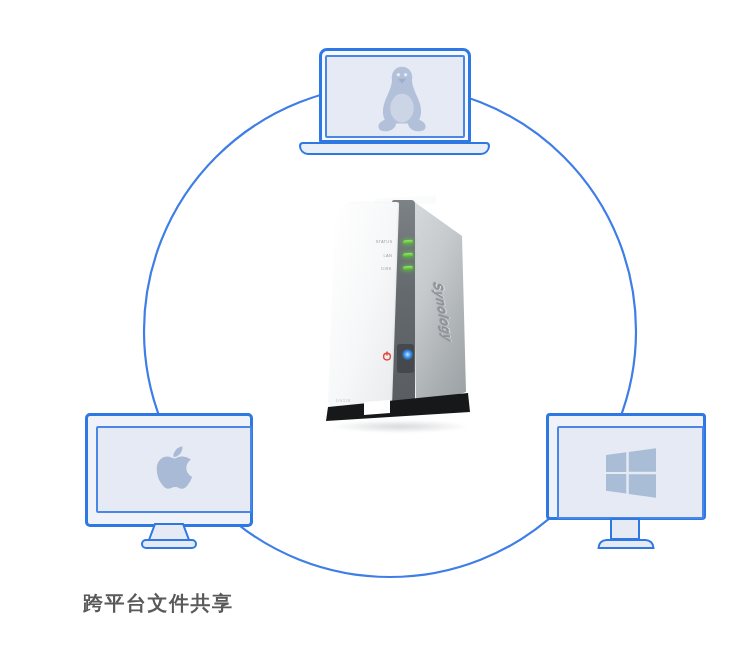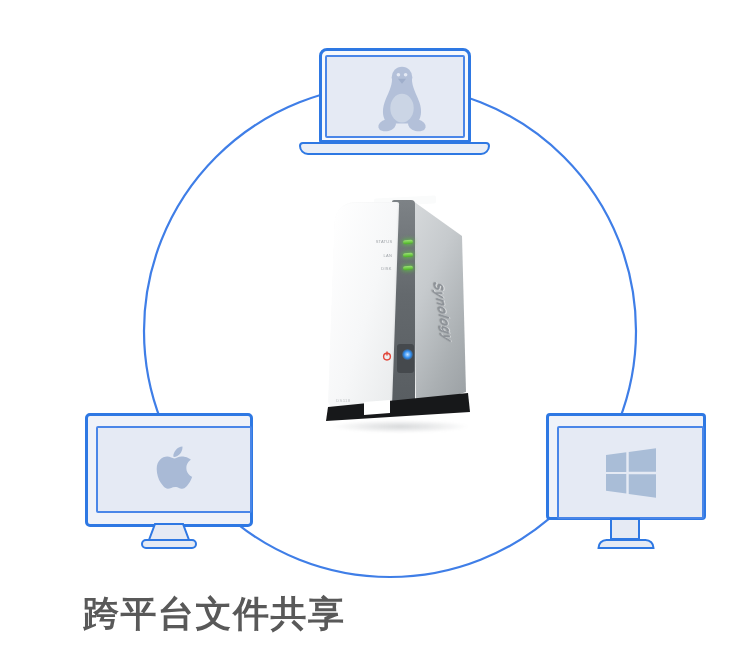--- a/index.html
+++ b/index.html
@@ -55,21 +55,21 @@
     transform:scale(.55);transform-origin:left center;white-space:nowrap;letter-spacing:.5px;}
   .nas-base{position:absolute;left:8px;top:199px;width:152px;height:30px;}
   .nas-base .blk{position:absolute;left:0;top:0;width:100%;height:100%;background:#17181a;
     clip-path:polygon(2px 15px,142px 1px,144px 20px,0px 29px);}
   .nas-base .notch{position:absolute;left:38px;top:9px;width:26px;height:13px;background:#ffffff;
     transform:skewY(-4deg);}
   .nas-reflect{position:absolute;left:12px;top:227px;width:140px;height:13px;border-radius:50%;
     background:radial-gradient(ellipse,rgba(110,116,122,.28) 0%,rgba(110,116,122,0) 70%);
     filter:blur(1px);}
   
-  #page-title{left:83px;top:590px;font-size:36px;font-weight:700;color:#595959;
+  #page-title{left:83px;top:590px;font-size:20px;font-weight:700;color:#595959;
     letter-spacing:1.5px;z-index:5;}
 </style>
 </head>
 <body>
 
 <svg id="net-circle" width="750" height="652">
   <circle cx="390" cy="331" r="246" fill="none" stroke="#3F7EE7" stroke-width="2.2"></circle>
 </svg>
 
 <div class="abs device" style="left:296px;top:44px;width:198px;height:114px;">

